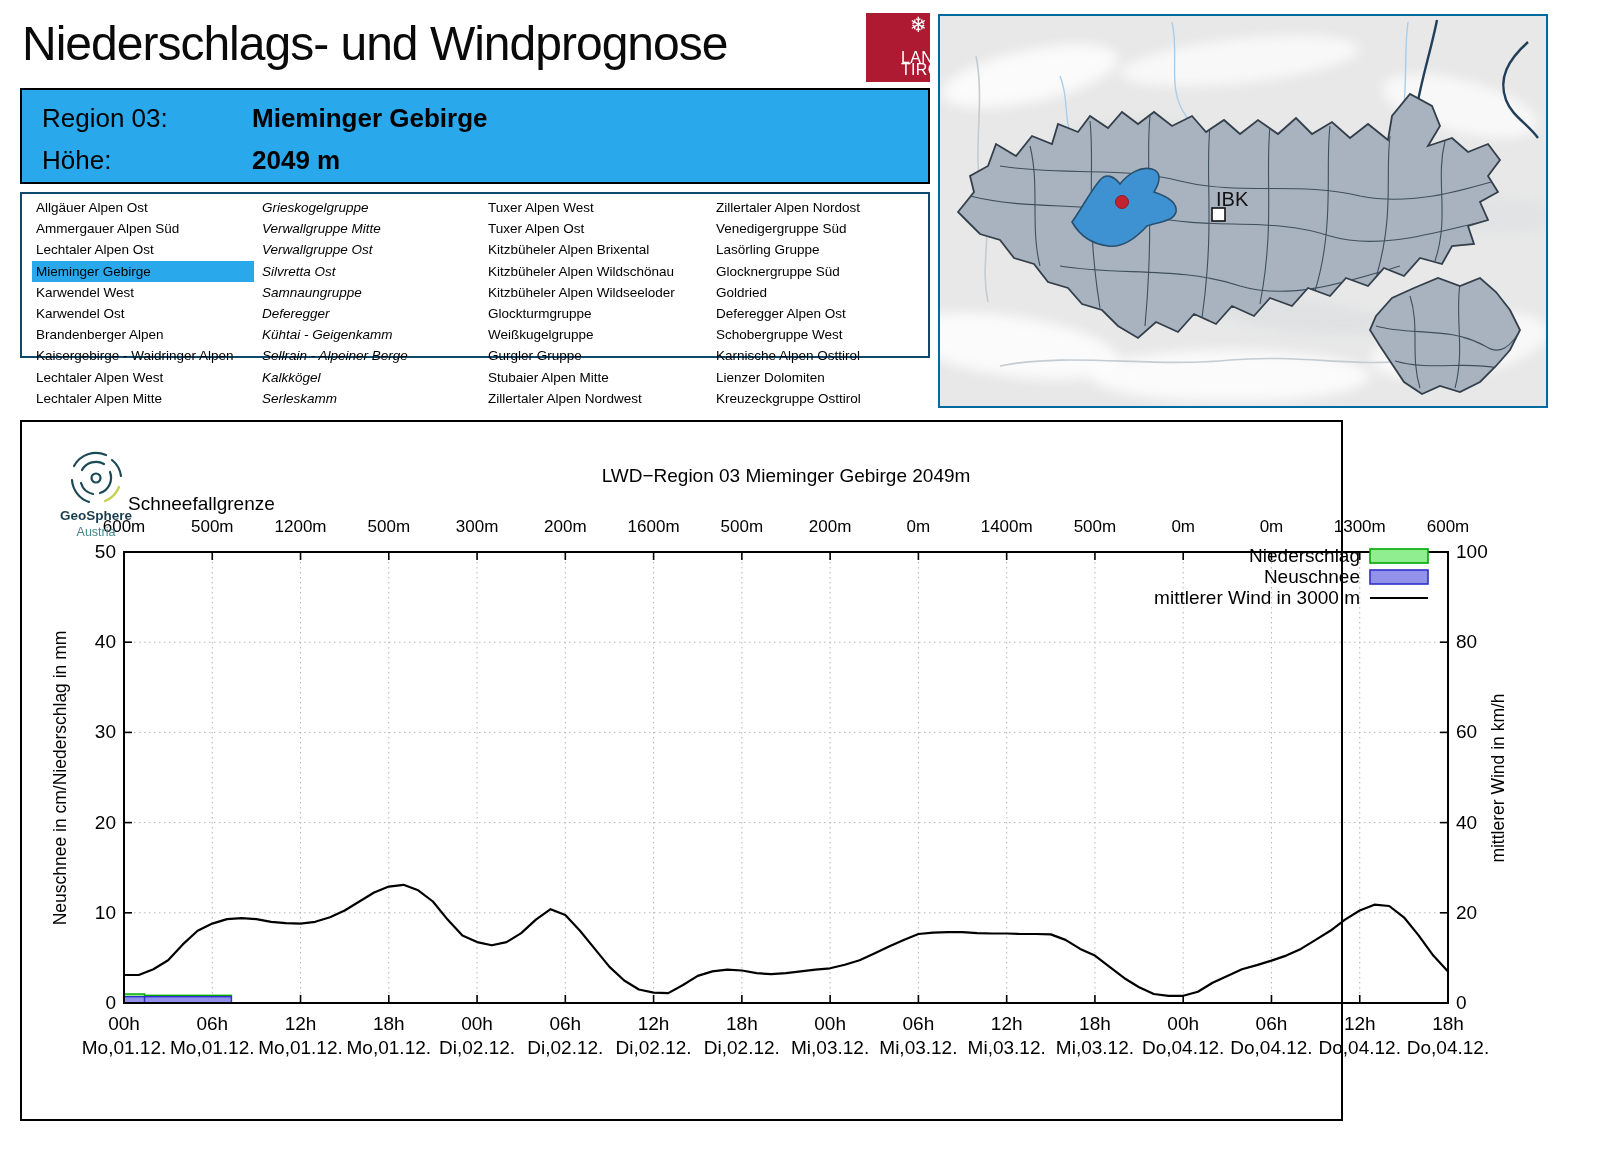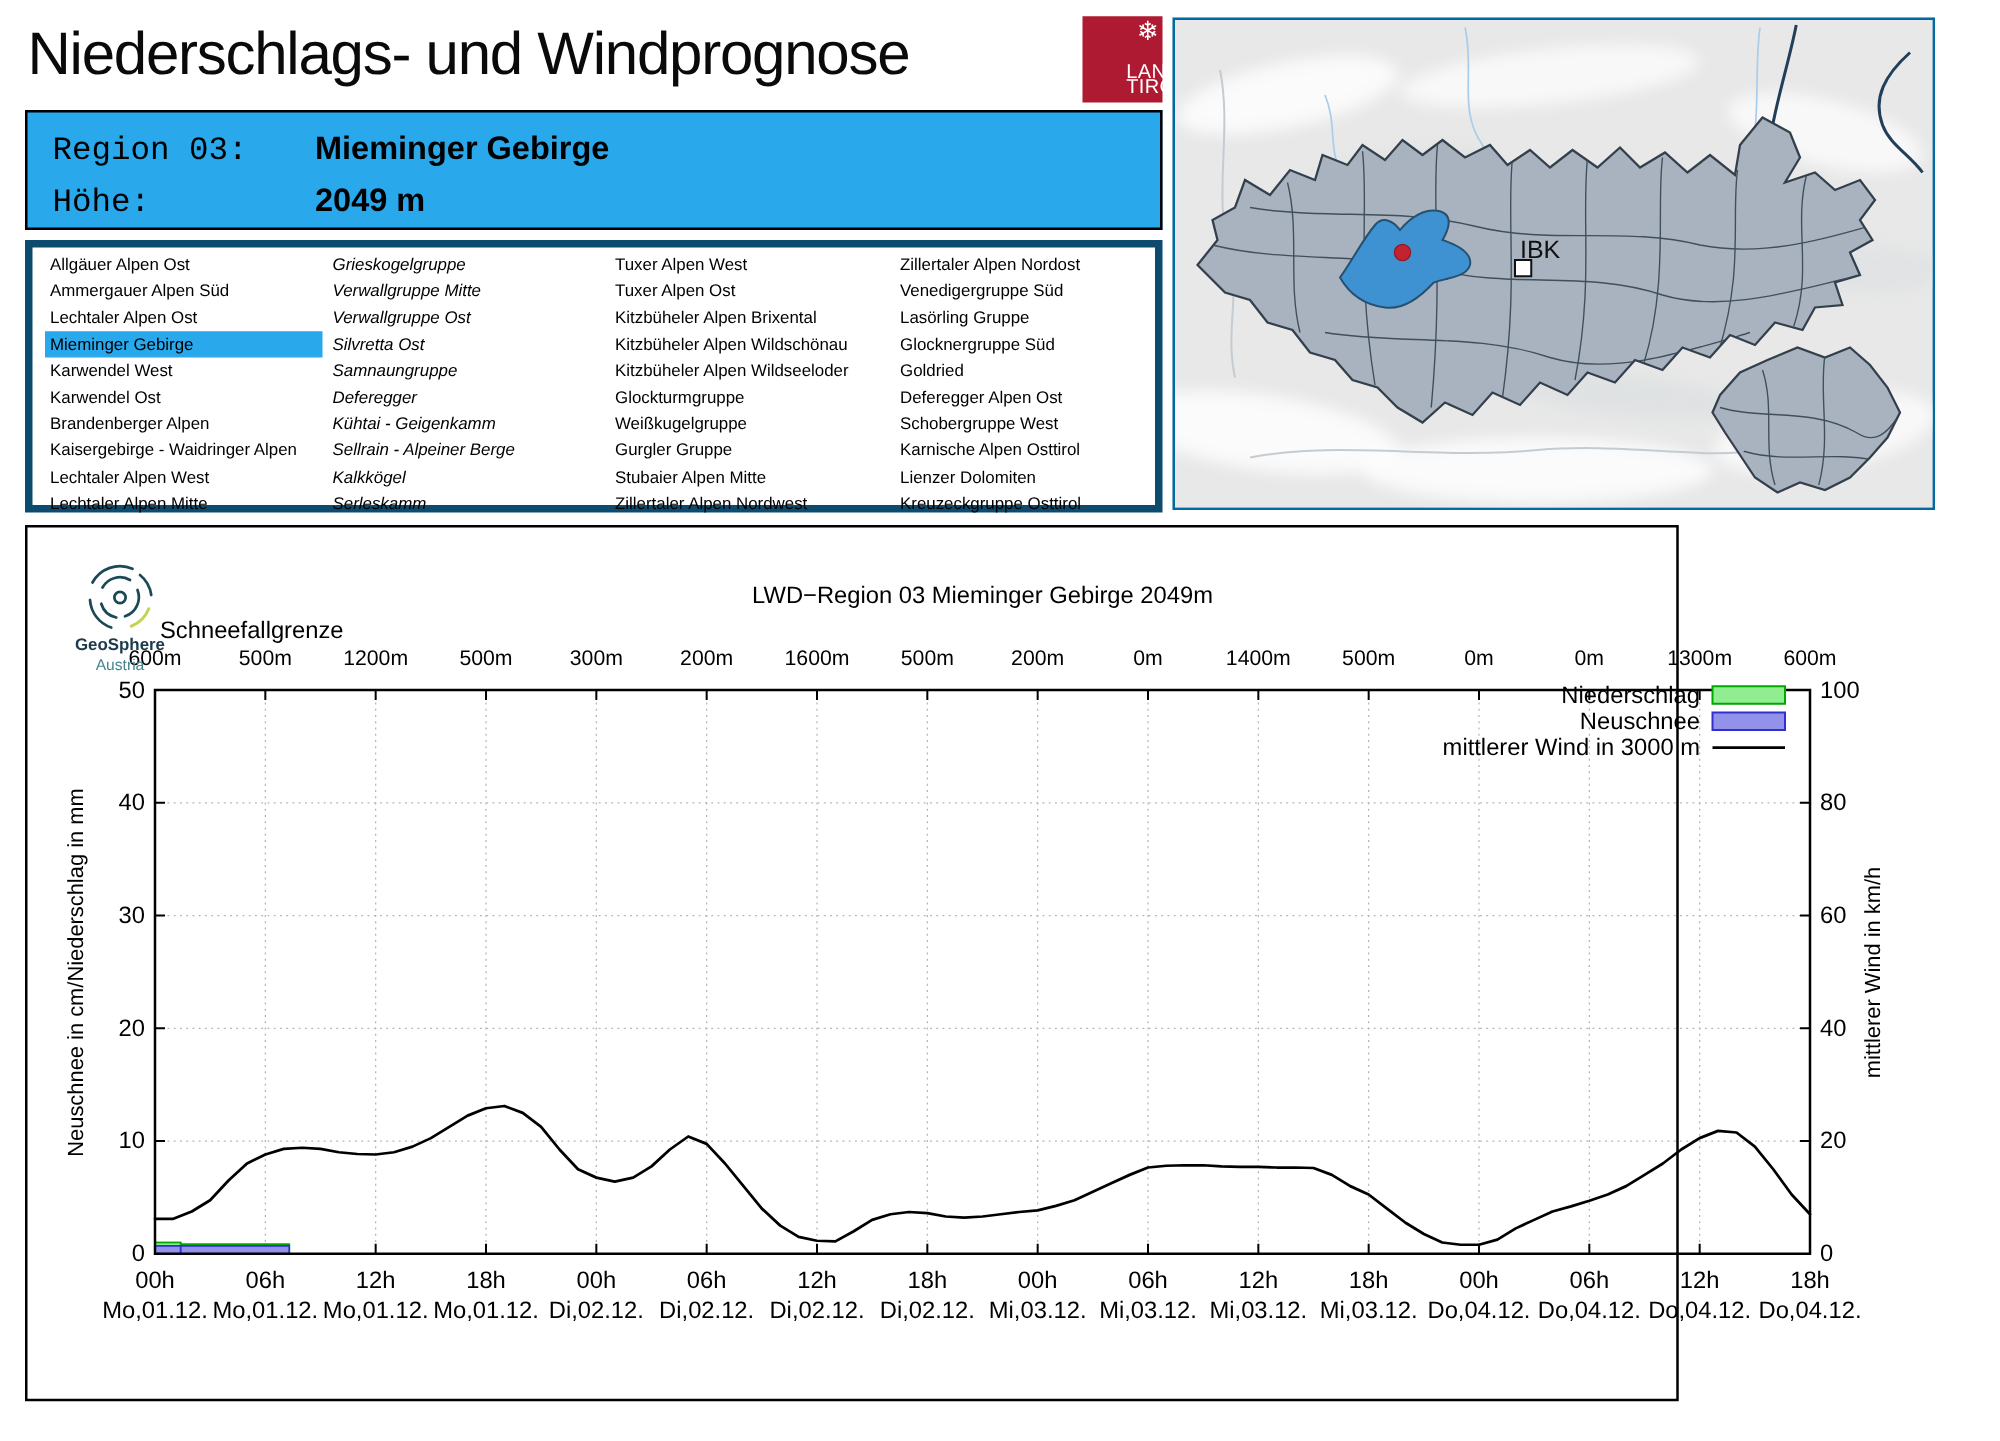--- a/index.html
+++ b/index.html
@@ -5,25 +5,25 @@
   html,body{margin:0;padding:0;background:#fff;}
   body{width:1600px;height:1153px;position:relative;font-family:"Liberation Sans",sans-serif;color:#000;overflow:hidden;}
   .page-title{position:absolute;left:22px;top:16px;font-size:48px;letter-spacing:-1px;color:#0a0a0a;}
   
   .lt-logo{position:absolute;left:866px;top:13px;width:64px;height:69px;background:#ae1a32;}
   .lt-emblem{position:absolute;right:3px;top:0px;color:#fff;font-family:"DejaVu Sans",sans-serif;font-size:21px;}
   .lt-text{position:absolute;left:7px;bottom:6px;color:#fff;font-size:16px;font-weight:normal;line-height:12px;letter-spacing:.3px;margin-left:28px;}
   
   .info-box{position:absolute;left:20px;top:88px;width:910px;height:96px;background:#29a8ec;border:2px solid #000;box-sizing:border-box;}
   .info-row{position:absolute;left:20px;font-size:26px;}
-  .info-row .lbl{display:inline-block;width:210px;font-family:Liberation Mono, monospace;}
+  .info-row .lbl{display:inline-block;width:210px;}
   .info-row .val{font-weight:bold;}
   .row1{top:13px;} .row2{top:55px;}
   
-  .list-box{position:absolute;left:20px;top:192px;width:910px;height:218px;background:#fff;border:6px solid #0c4a6e;box-sizing:border-box;}
+  .list-box{position:absolute;left:20px;top:192px;width:910px;height:166px;background:#fff;border:2px solid #0c4a6e;box-sizing:border-box;}
   .list-col{position:absolute;top:3px;width:222px;}
   .list-item{height:21.2px;line-height:21.2px;font-size:13.5px;padding-left:4px;white-space:nowrap;}
   .list-item.selected{background:#29a8ec;}
   
   .map-box{position:absolute;left:938px;top:14px;width:610px;height:394px;border:2px solid #0369a1;box-sizing:border-box;background:#e8e8e8;}
   
   .chart-box{position:absolute;left:20px;top:420px;width:1323px;height:701px;border:2px solid #000;box-sizing:border-box;background:#fff;}
   .gs-logo{position:absolute;left:28px;top:22px;}
   svg text{font-family:"Liberation Sans",sans-serif;}
 </style>

